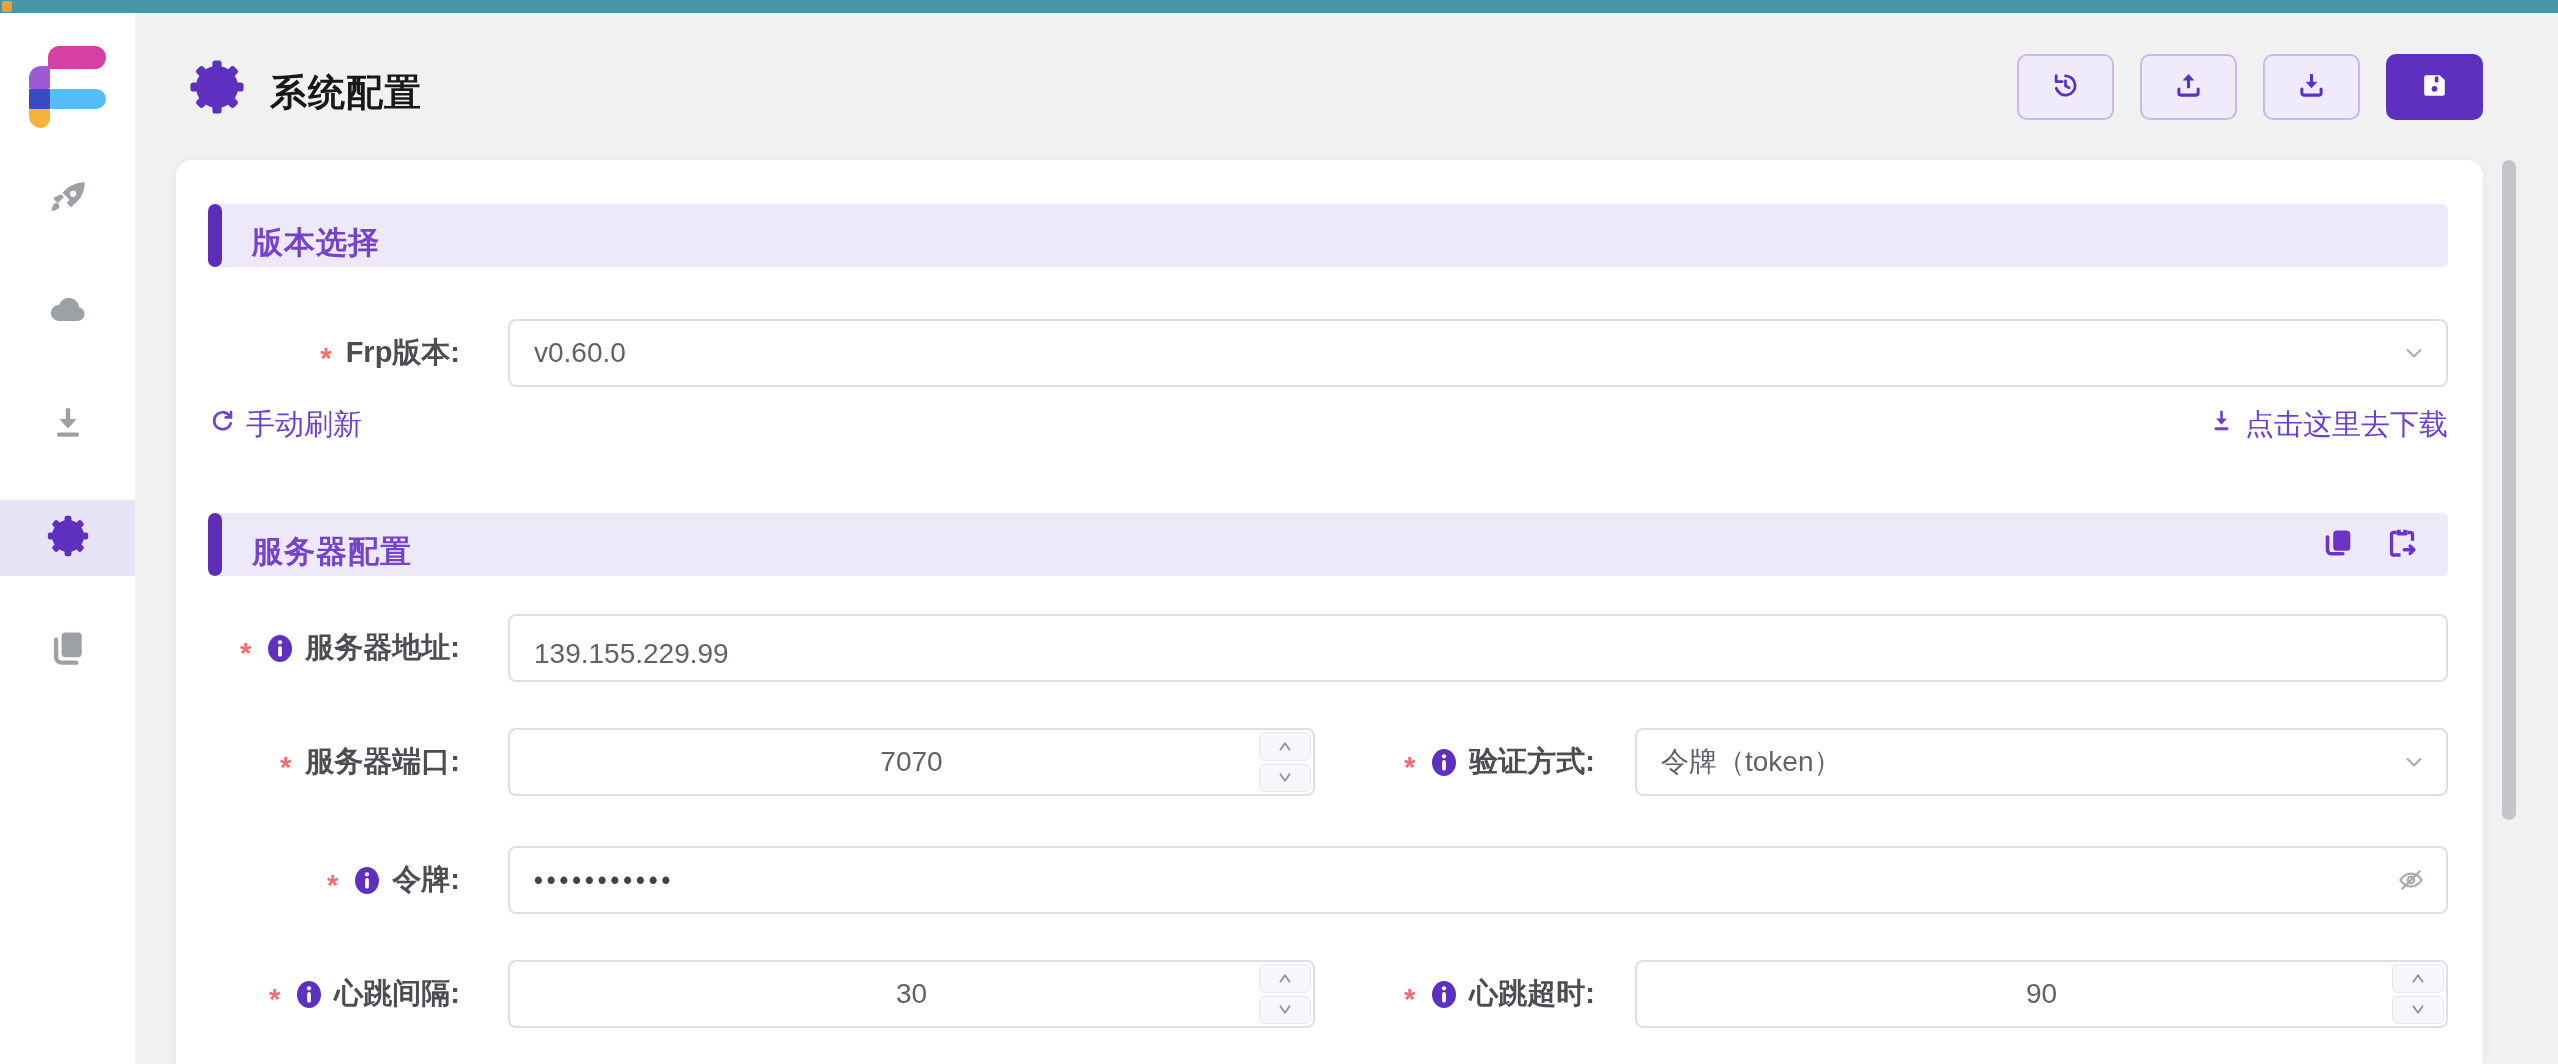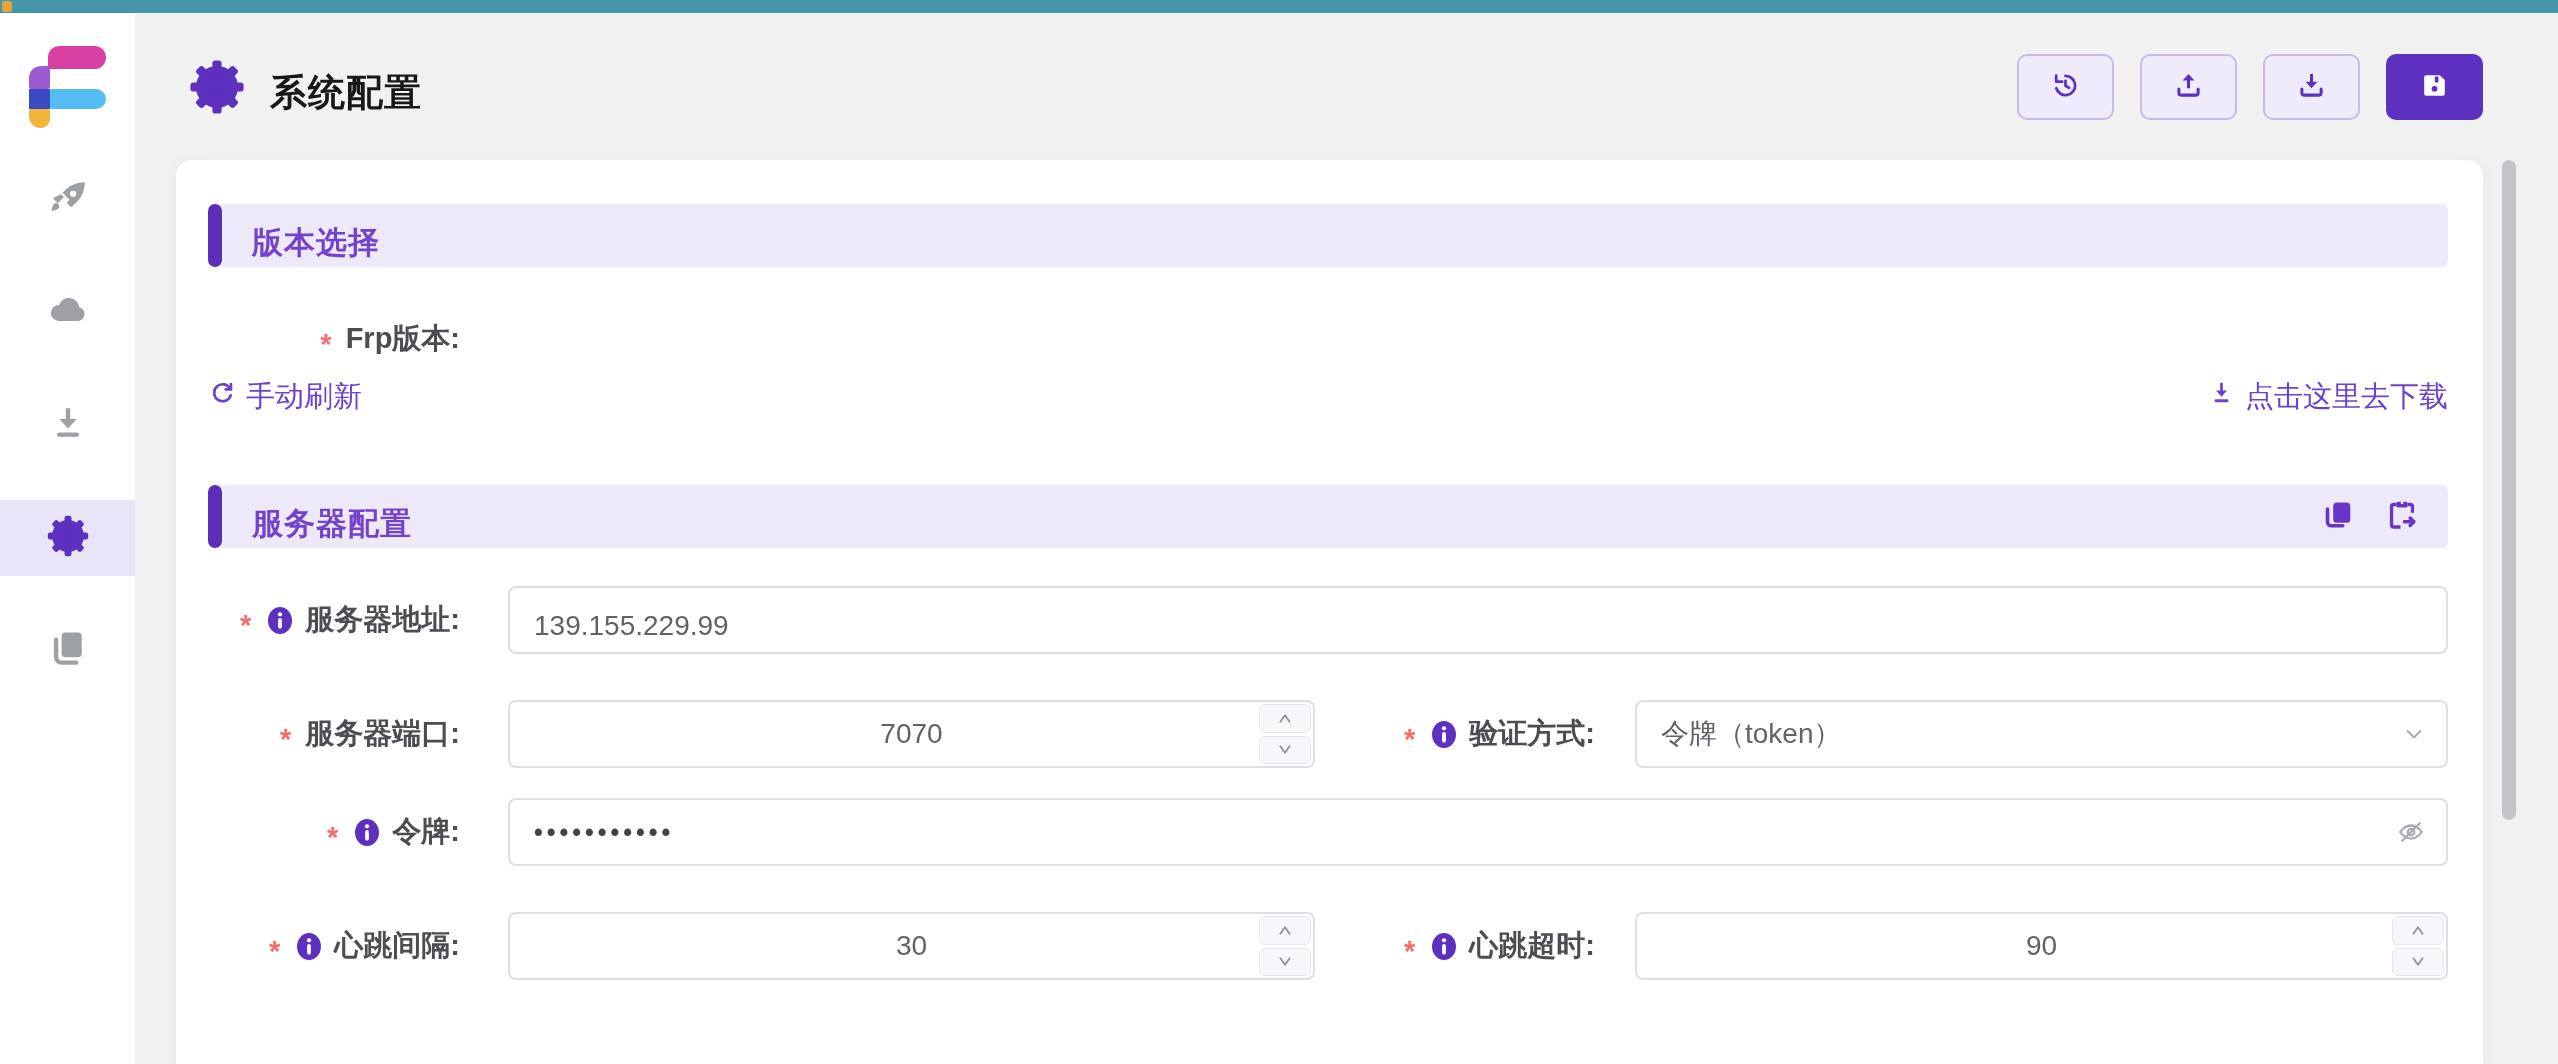--- a/index.html
+++ b/index.html
@@ -73,21 +73,21 @@
   .stepper{position:absolute;top:4px;right:4px;bottom:4px;width:52px;display:flex;flex-direction:column;gap:3px}
   .stepbtn{flex:1;background:#f5f7fa;border:1.5px solid #e4e7ed;border-radius:6px;display:flex;align-items:center;justify-content:center;color:#8e939b;cursor:pointer}
   .stepbtn svg{width:22px;height:16px}
   .dots{font-size:25px;letter-spacing:4px;color:#3f434a;font-weight:700}
   .eye{position:absolute;right:20px;top:50%;transform:translateY(-50%);width:30px;height:30px;color:#a8abb2;cursor:pointer}
 
   .links{display:flex;justify-content:space-between;align-items:center;gap:26px;margin-top:16px;color:var(--link);font-size:29px;height:44px}
   .link{display:flex;align-items:center;gap:9px;cursor:pointer}
   .link svg{width:29px;height:29px}
 
-  .m36{margin-top:52px}.m66{margin-top:66px}.m38{margin-top:38px}.m46{margin-top:46px}.m50{margin-top:30px}
+  .m36{margin-top:52px}.m66{margin-top:66px}.m38{margin-top:38px}.m46{margin-top:46px}.m50{margin-top:50px}
 
   .scroll-thumb{position:absolute;left:2502px;top:160px;width:14px;height:660px;border-radius:7px;background:#c3c5c9;z-index:40}
 </style>
 </head>
 <body>
 
 <div class="topbar">
   <span class="corner-dot"></span>
 </div>
 
@@ -209,20 +209,30 @@
     <span class="section-bar"></span>
     <span class="section-fill"></span>
     <div class="section-title">版本选择</div>
   </div>
 
   <div class="form-row m36">
     <div class="field grow">
       <div class="flabel">
         <span class="req"></span>
           <span>Frp版本:</span>
+      </div>
+      <div class="control">
+        <div class="selectbox">
+          <span>v0.60.0</span>
+          <span class="chev">
+            <svg viewBox="0 0 24 24" width="28" height="28" fill="none" stroke="currentColor" stroke-width="1.8" stroke-linecap="round" stroke-linejoin="round">
+                <path d="M6.5 9.5 12 15l5.5-5.5"></path>
+              </svg>
+          </span>
+        </div>
       </div>
     </div>
   </div>
 
   <div class="links">
     <span class="link">
       <span>
         <svg viewBox="0 0 24 24" width="29" height="29" fill="none" stroke="currentColor" stroke-width="2.2" stroke-linecap="round">
           <path d="M18.8 13.5a7 7 0 1 1-.5-5.4"></path>
           <path d="M19 4.2v4.4h-4.4"></path>

